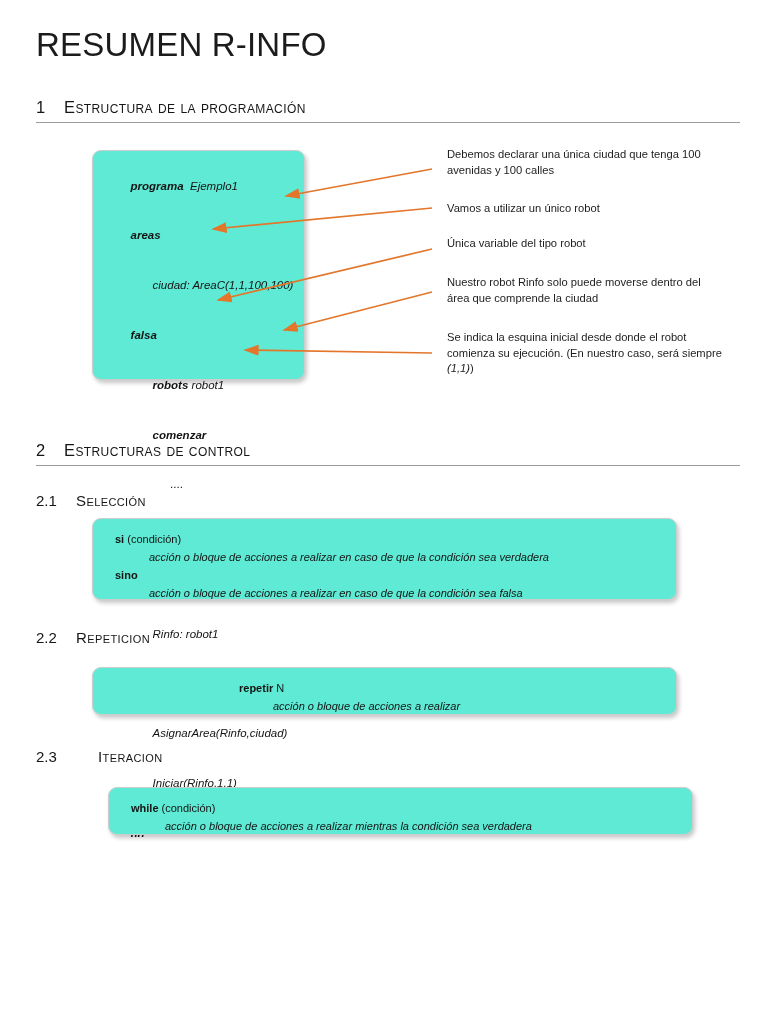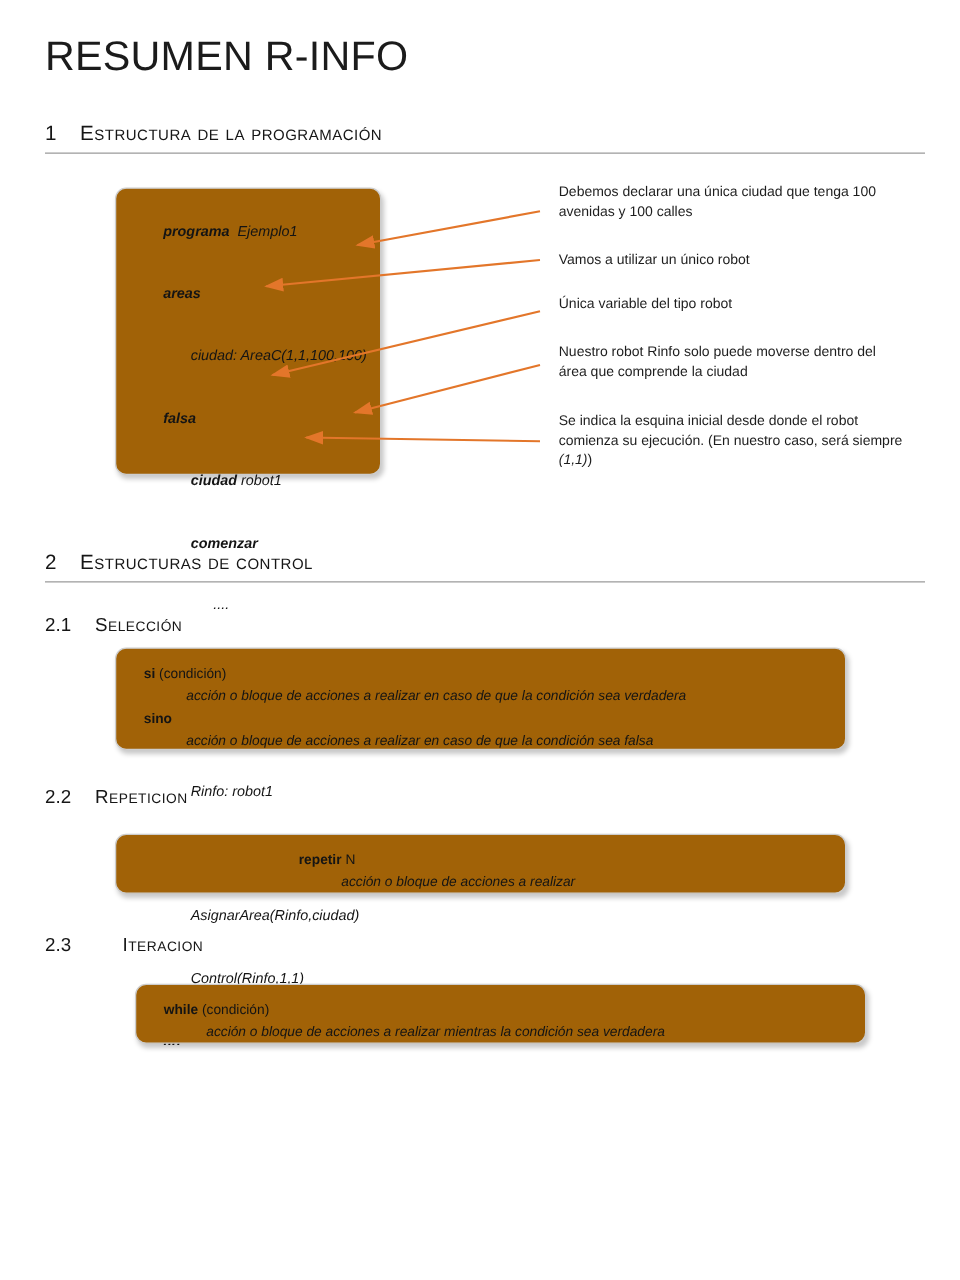--- a/index.html
+++ b/index.html
@@ -78,21 +78,21 @@
     align-items: baseline;
     gap: 14px;
     font-size: 15px;
     color: #161616;
   }
   .h2-num { min-width: 26px; }
 
   
   .codebox {
     position: absolute;
-    background: #a16207;
+    background: #5eead4;
     border: 1px solid #cdcdcd;
     border-radius: 9px;
     box-shadow: 2px 3px 4px rgba(0,0,0,0.22);
     box-sizing: border-box;
   }
   .codebox-inner {
     padding: 10px 12px;
     font-size: 11.5px;
     line-height: 16.6px;
     color: #141414;
@@ -160,21 +160,21 @@
       <div class="cl">
         <span class="kw">areas</span>
       </div>
       <div class="cl ind1">
         <span class="it">ciudad: AreaC(1,1,100,100)</span>
       </div>
       <div class="cl">
         <span class="kw">falsa</span>
       </div>
       <div class="cl ind1">
-        <span class="kw">ciudad</span><span class="it"> </span><span class="it">robot1</span>
+        <span class="kw">robots</span><span class="it"> </span><span class="it">robot1</span>
       </div>
       <div class="cl ind1">
         <span class="kw">comenzar</span>
       </div>
       <div class="cl ind2">
         <span class="it">....</span>
       </div>
       <div class="cl ind3">
         <span class="kw">fin</span>
       </div>
@@ -184,21 +184,21 @@
       <div class="cl ind1">
         <span class="it">Rinfo: robot1</span>
       </div>
       <div class="cl">
         <span class="kw">comenzar</span>
       </div>
       <div class="cl ind1">
         <span class="it">AsignarArea(Rinfo,ciudad)</span>
       </div>
       <div class="cl ind1">
-        <span class="it">Control(Rinfo,1,1)</span>
+        <span class="it">Iniciar(Rinfo,1,1)</span>
       </div>
       <div class="cl">
         <span class="kw">fin</span>
       </div>
     </div>
   </div>
 
   <svg class="arrows" viewBox="0 0 768 1024" width="768" height="1024">
     <defs>
       <marker id="ah" markerWidth="9" markerHeight="7" refX="8" refY="3.5" orient="auto" markerUnits="strokeWidth">

